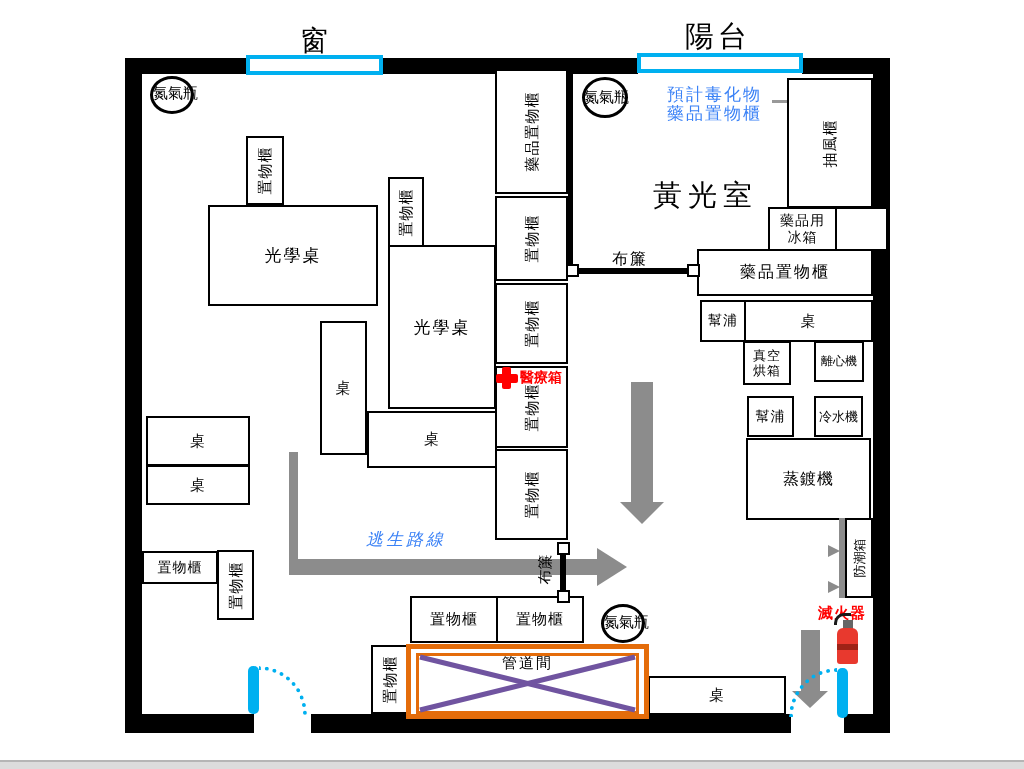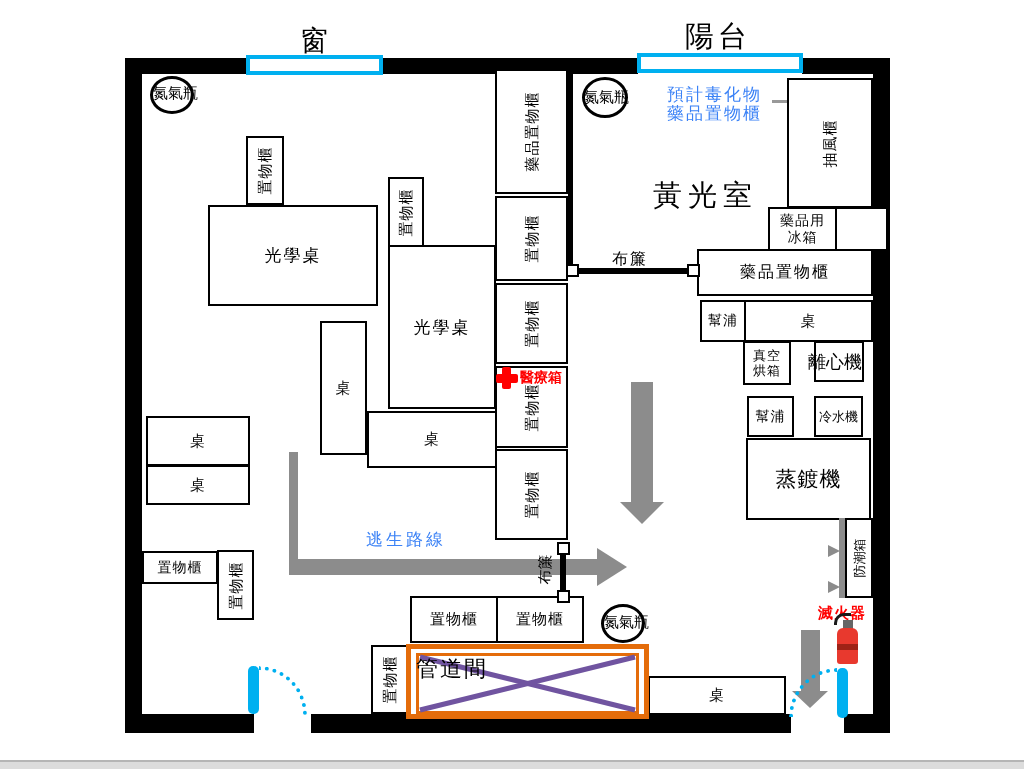--- a/index.html
+++ b/index.html
@@ -18,21 +18,21 @@
   .red{color:#FF0000;font-weight:bold;}
   .csq{position:absolute;background:#fff;border:2.5px solid #000;z-index:6;}
   .cline{position:absolute;background:#000;z-index:5;}
   .shaft{position:absolute;background:#8C8C8C;z-index:1;}
   .tri{position:absolute;width:0;height:0;z-index:1;}
   .door{position:absolute;background:#00B0F0;border-radius:5px;z-index:6;}
   .arc{position:absolute;z-index:6;}
   .pipe-outer{position:absolute;background:#fff;border:5px solid #E46C0A;z-index:5;}
   .pipe-inner{position:absolute;border:3px solid #E46C0A;z-index:6;}
   .pipe-x{position:absolute;z-index:6;}
-  .pipe-label{position:absolute;font-size:22px;letter-spacing:2px;z-index:7;}
+  .pipe-label{position:absolute;text-align:center;font-size:15px;letter-spacing:2px;z-index:7;}
   .rot-lbl{position:absolute;display:flex;align-items:center;justify-content:center;z-index:5;}
   .rot-lbl>span{transform:rotate(-90deg);white-space:nowrap;}
 </style>
 </head>
 <body>
 
 <div id="canvas">
 
   <div class="wall" style="left:125px;top:58px;width:122px;height:16px"></div>
   <div class="wall" style="left:383px;top:58px;width:255px;height:16px"></div>
@@ -46,21 +46,21 @@
 
   <div class="window" style="left:246px;top:55px;width:137px;height:20px"></div>
   <div class="window" style="left:637px;top:53px;width:166px;height:20px"></div>
 
   <div class="lbl" style="left:300px;top:22px;font-size:28px;">窗</div>
   <div class="lbl" style="left:685px;top:17px;font-size:29px;letter-spacing:4px;">陽台</div>
   <div class="lbl" style="left:629px;top:176px;font-size:29px;letter-spacing:6px;margin-left:24px;">黃光室</div>
 
   <div class="lbl gray" style="left:667px;top:83px;font-size:17px;letter-spacing:2px;">預計毒化物</div>
   <div class="lbl gray" style="left:667px;top:102px;font-size:17px;letter-spacing:2px;">藥品置物櫃</div>
-  <div class="lbl gray" style="left:366px;top:528px;font-size:17px;letter-spacing:3px;">逃生路線</div>
+  <div class="lbl gray" style="left:366px;top:528px;font-size:17px;letter-spacing:3px;font-style:italic;">逃生路線</div>
 
   <div class="shaft" style="left:289px;top:452px;width:9px;height:112px"></div>
   <div class="shaft" style="left:289px;top:559px;width:308px;height:16px"></div>
   <div class="tri" style="left:597px;top:548px;border-left:30px solid #8C8C8C;border-top:19px solid transparent;border-bottom:19px solid transparent;"></div>
   <div class="shaft" style="left:631px;top:382px;width:22px;height:121px"></div>
   <div class="tri" style="left:620px;top:502px;border-top:22px solid #8C8C8C;border-left:22px solid transparent;border-right:22px solid transparent;"></div>
   <div class="shaft" style="left:801px;top:630px;width:19px;height:62px"></div>
   <div class="tri" style="left:792px;top:691px;border-top:17px solid #8C8C8C;border-left:18px solid transparent;border-right:18px solid transparent;"></div>
   <div class="shaft" style="left:772px;top:100px;width:52px;height:3px;background:#999;"></div>
   <div class="tri" style="left:823px;top:95px;border-left:11px solid #999;border-top:7px solid transparent;border-bottom:7px solid transparent;"></div>
@@ -173,30 +173,30 @@
     </div>
   <div class="box" style="left:700px;top:300px;width:46px;height:42px;font-size:14px;">
       <span>幫浦</span>
     </div>
   <div class="box" style="left:744px;top:300px;width:129px;height:42px">
       <span>桌</span>
     </div>
   <div class="box" style="left:743px;top:341px;width:48px;height:44px;font-size:13px;">
     <span style="white-space:normal;text-align:center;line-height:15px;"><span>真空</span><br><span>烘箱</span></span>
   </div>
-  <div class="box" style="left:814px;top:341px;width:50px;height:41px;font-size:18px;letter-spacing:0;justify-content:flex-end;">
+  <div class="box" style="left:814px;top:341px;width:50px;height:41px;font-size:12px;letter-spacing:0;">
       <span>離心機</span>
     </div>
   <div class="box" style="left:747px;top:396px;width:47px;height:41px;font-size:14px;">
       <span>幫浦</span>
     </div>
   <div class="box" style="left:814px;top:396px;width:49px;height:41px;font-size:13px;letter-spacing:0;">
       <span>冷水機</span>
     </div>
-  <div class="box" style="left:746px;top:438px;width:125px;height:82px;font-size:21px;letter-spacing:1px;">
+  <div class="box" style="left:746px;top:438px;width:125px;height:82px;font-size:16px;letter-spacing:1px;">
       <span>蒸鍍機</span>
     </div>
 
   <div class="shaft" style="left:839px;top:518px;width:6px;height:80px;background:#8C8C8C;z-index:3;"></div>
   <div class="box rot" style="left:845px;top:518px;width:28px;height:80px;font-size:13px;letter-spacing:0;">
       <span>防潮箱</span>
     </div>
   <div class="tri" style="left:828px;top:545px;border-left:12px solid #8C8C8C;border-top:6px solid transparent;border-bottom:6px solid transparent;z-index:4;"></div>
   <div class="tri" style="left:828px;top:581px;border-left:12px solid #8C8C8C;border-top:6px solid transparent;border-bottom:6px solid transparent;z-index:4;"></div>
 

